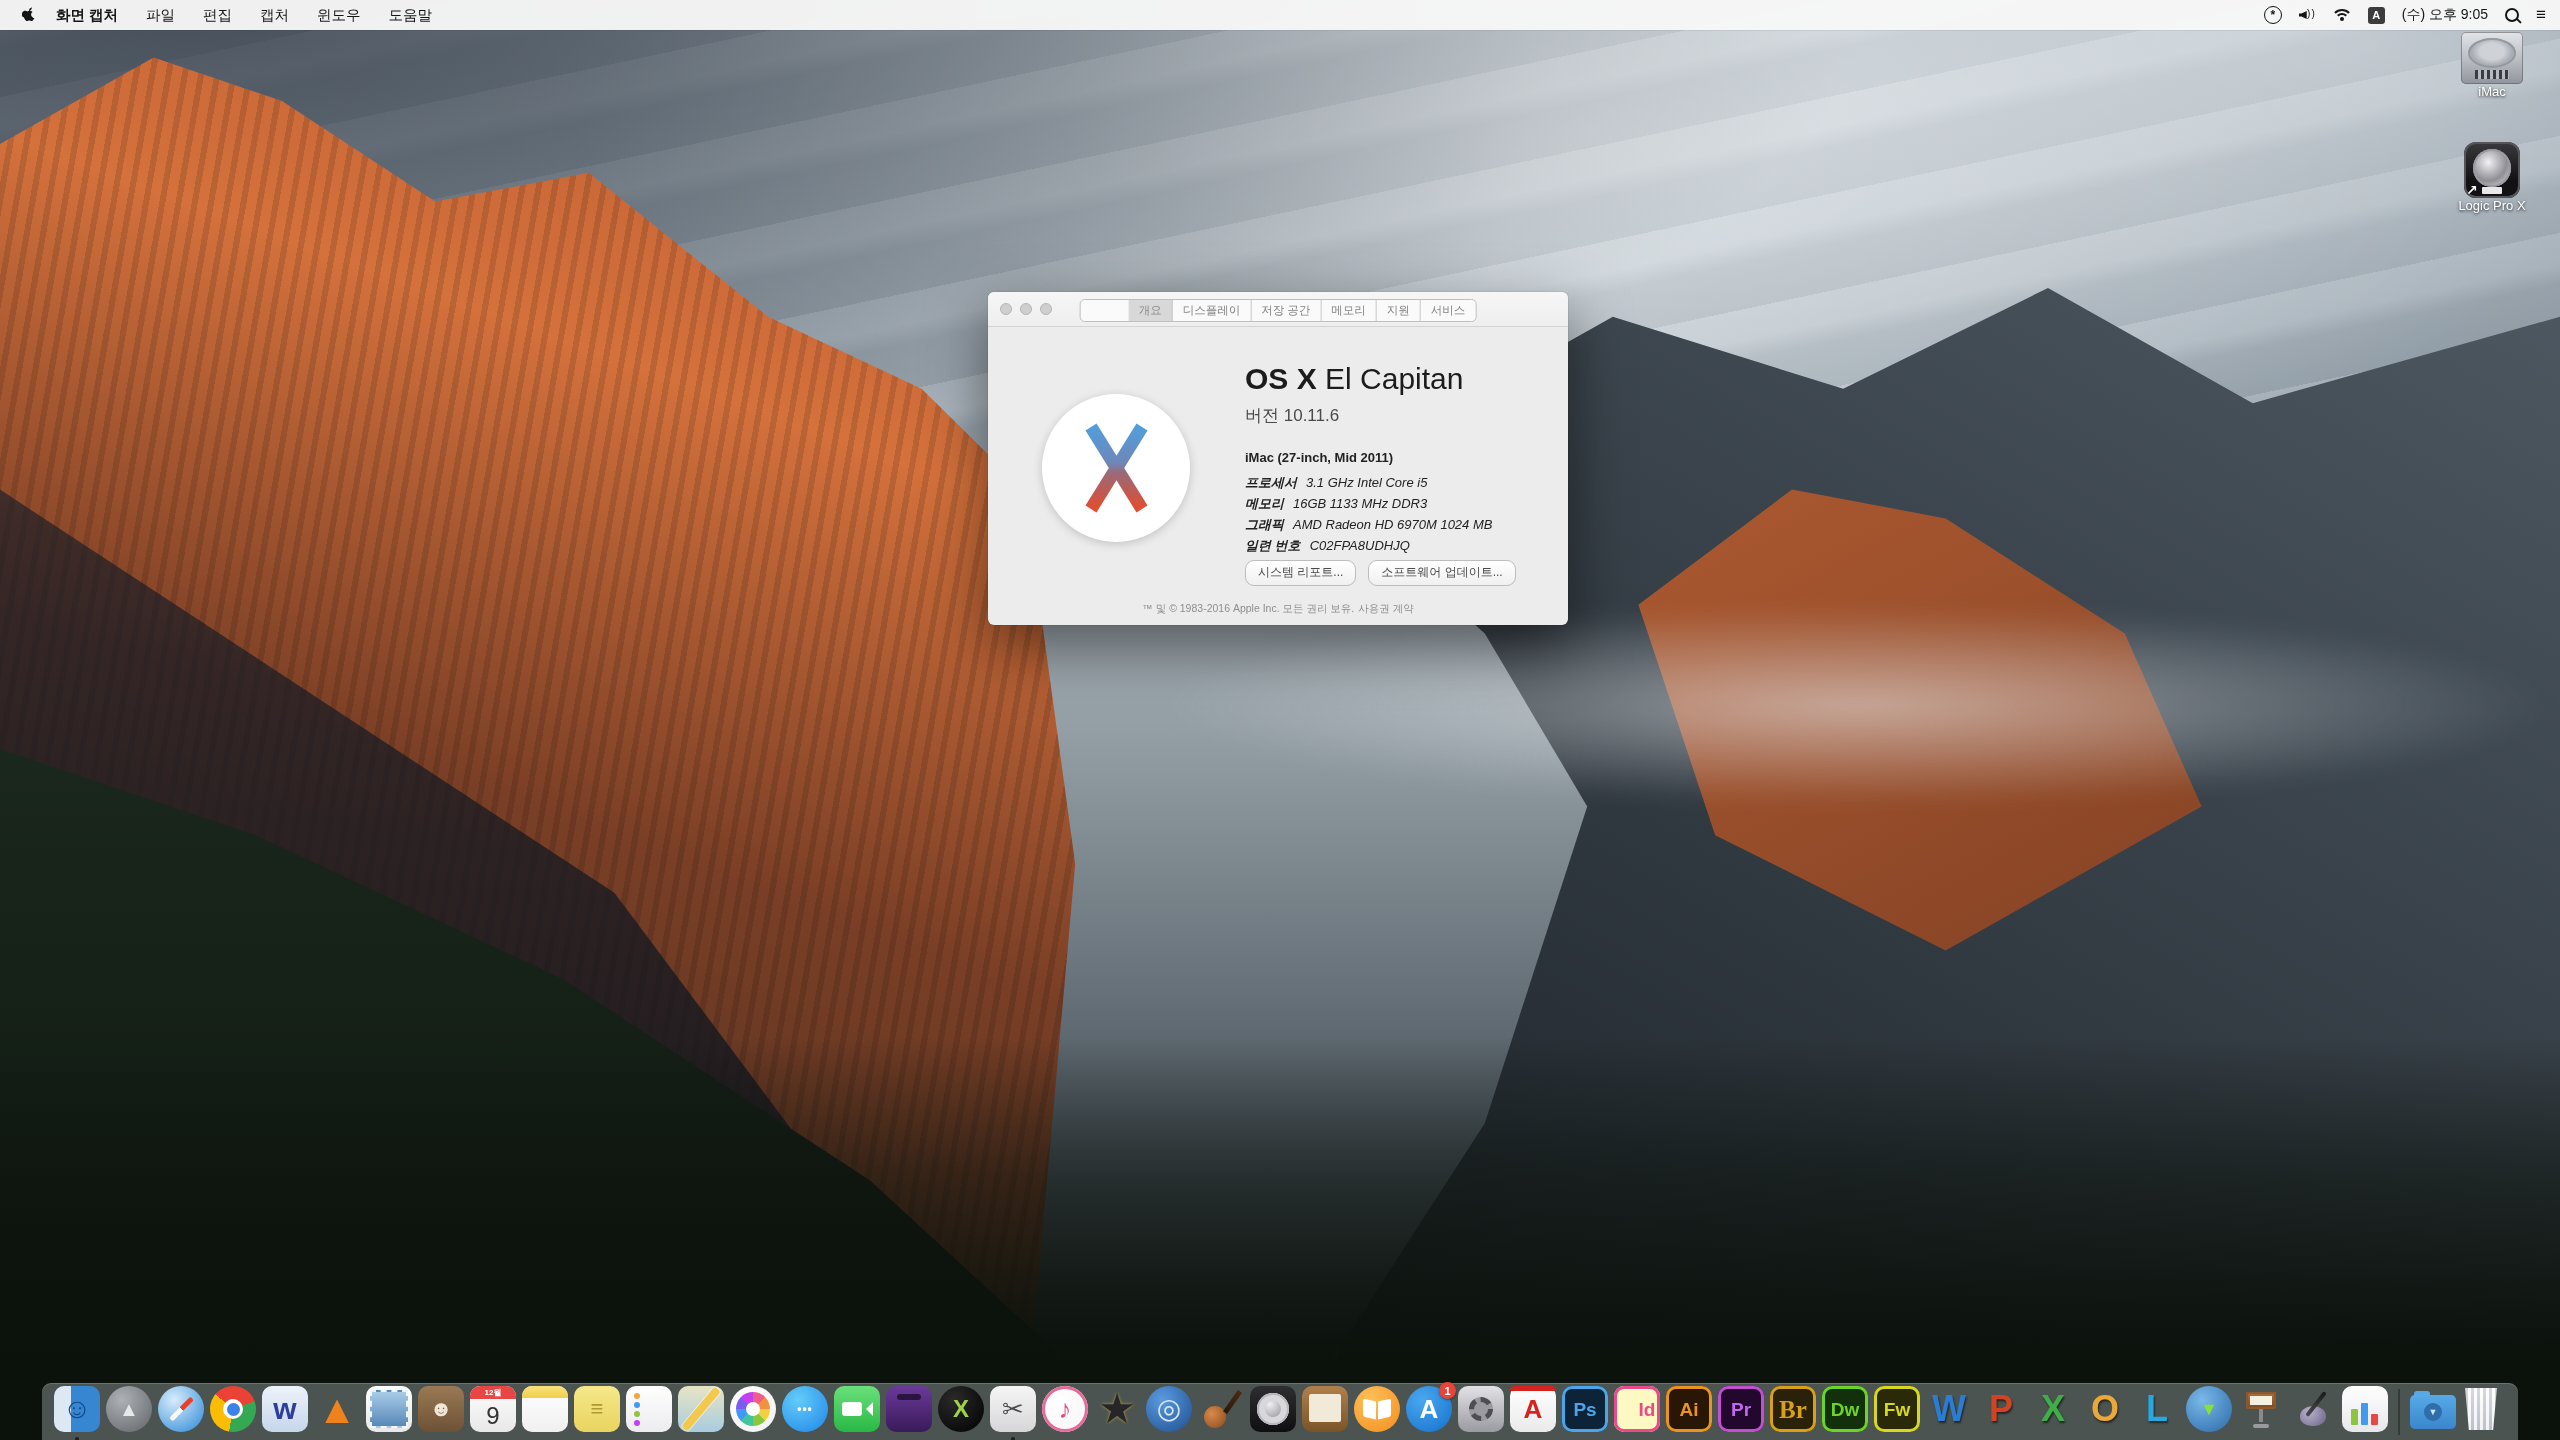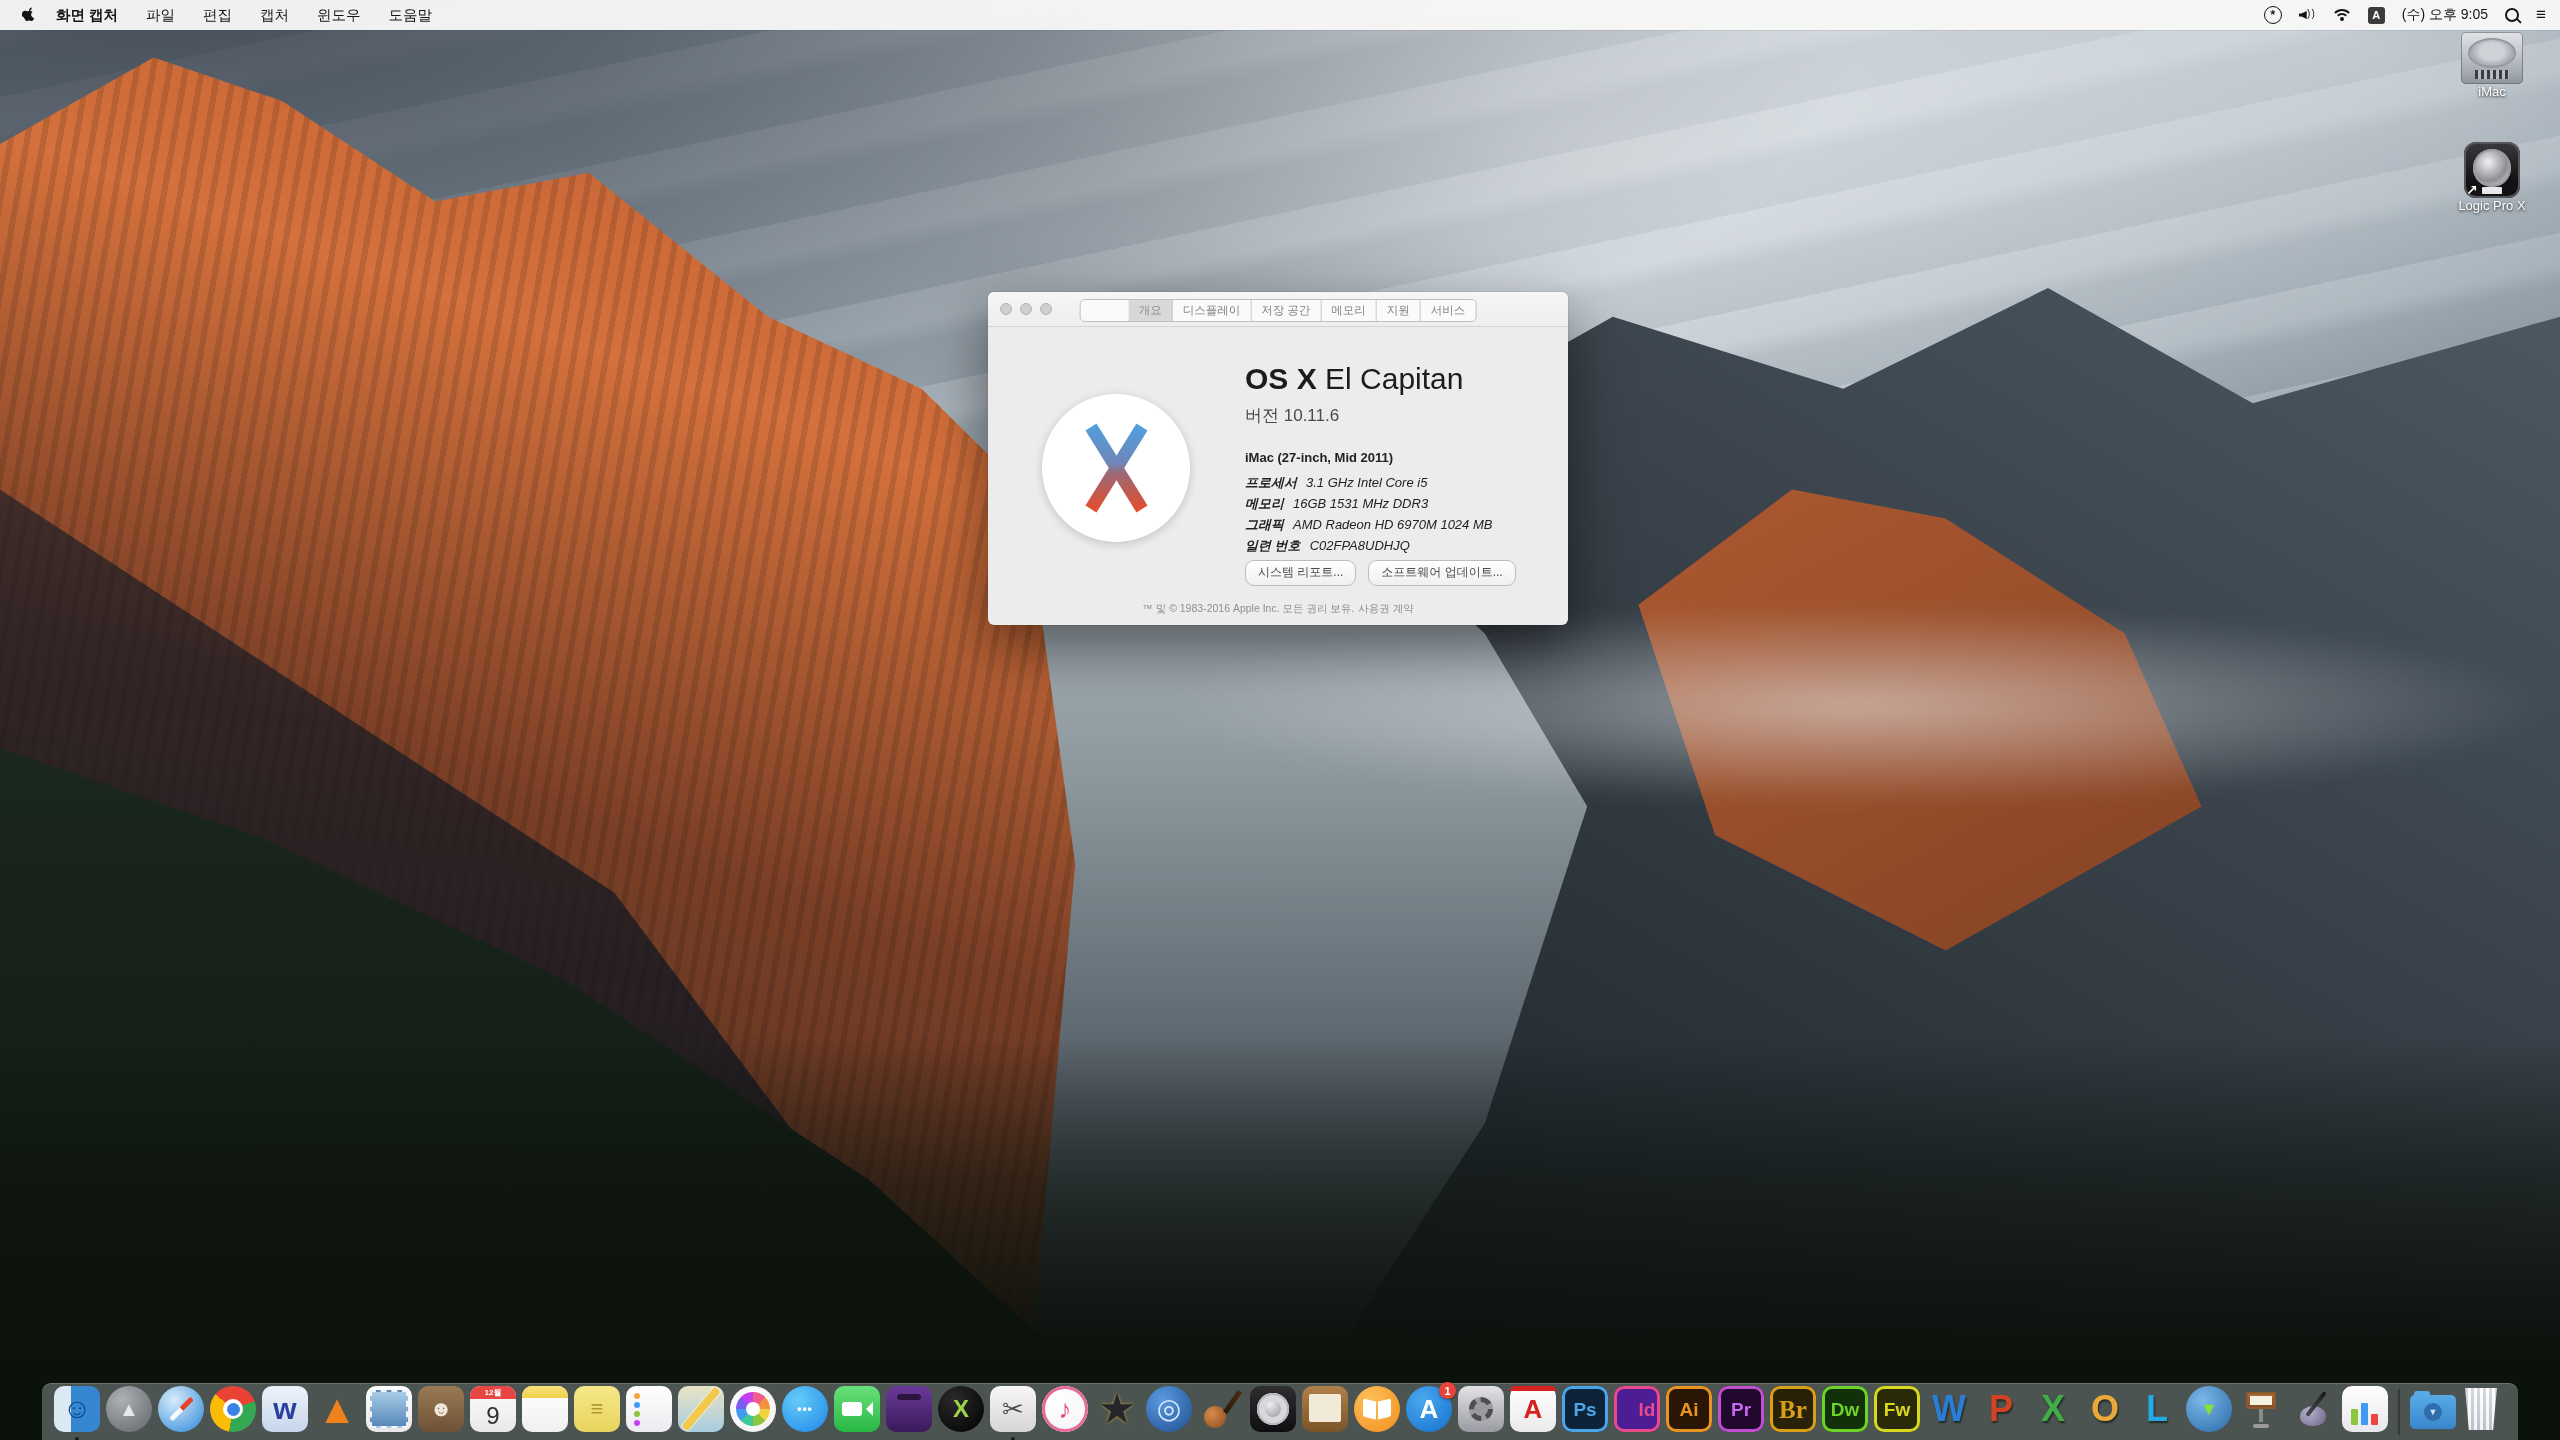--- a/index.html
+++ b/index.html
@@ -288,21 +288,21 @@
   <div class="win-title"><span class="bold">OS X</span><span class="light"> El Capitan</span></div>
   <div class="win-ver">버전 10.11.6</div>
   <div class="win-model">iMac (27-inch, Mid 2011)</div>
   <div id="spec-list">
       <div class="spec-row">
         <span class="spec-label">프로세서</span>
         <span class="spec-value">3.1 GHz Intel Core i5</span>
       </div>
       <div class="spec-row">
         <span class="spec-label">메모리</span>
-        <span class="spec-value">16GB 1531 MHz DDR3</span>
+        <span class="spec-value">16GB 1133 MHz DDR3</span>
       </div>
       <div class="spec-row">
         <span class="spec-label">그래픽</span>
         <span class="spec-value">AMD Radeon HD 6970M 1024 MB</span>
       </div>
       <div class="spec-row">
         <span class="spec-label">일련 번호</span>
         <span class="spec-value">C02FPA8UDHJQ</span>
       </div>
     </div>
@@ -471,21 +471,21 @@
         <span class="glyph" style="color: rgb(214, 35, 31); font-size: 26px;">A</span>
         <span class="acro-strip"></span>
       </div>
     </div>
     <div class="dock-cell">
       <div class="dicon sq" style="background: rgb(12, 35, 56); box-shadow: rgb(75, 165, 232) 0px 0px 0px 3px inset;">
         <span class="glyph" style="color: rgb(75, 165, 232); font-size: 19px;">Ps</span>
       </div>
     </div>
     <div class="dock-cell">
-      <div class="dicon sq" style="background: #4c1d95; box-shadow: rgb(232, 74, 138) 0px 0px 0px 3px inset; padding-left: 20px;">
+      <div class="dicon sq" style="background: #fef9c3; box-shadow: rgb(232, 74, 138) 0px 0px 0px 3px inset; padding-left: 20px;">
         <span class="glyph" style="color: rgb(232, 74, 138); font-size: 19px;">Id</span>
       </div>
     </div>
     <div class="dock-cell">
       <div class="dicon sq" style="background: rgb(42, 22, 5); box-shadow: rgb(232, 148, 30) 0px 0px 0px 3px inset;">
         <span class="glyph" style="color: rgb(232, 148, 30); font-size: 19px;">Ai</span>
       </div>
     </div>
     <div class="dock-cell">
       <div class="dicon sq" style="background: rgb(35, 8, 46); box-shadow: rgb(192, 80, 208) 0px 0px 0px 3px inset;">

